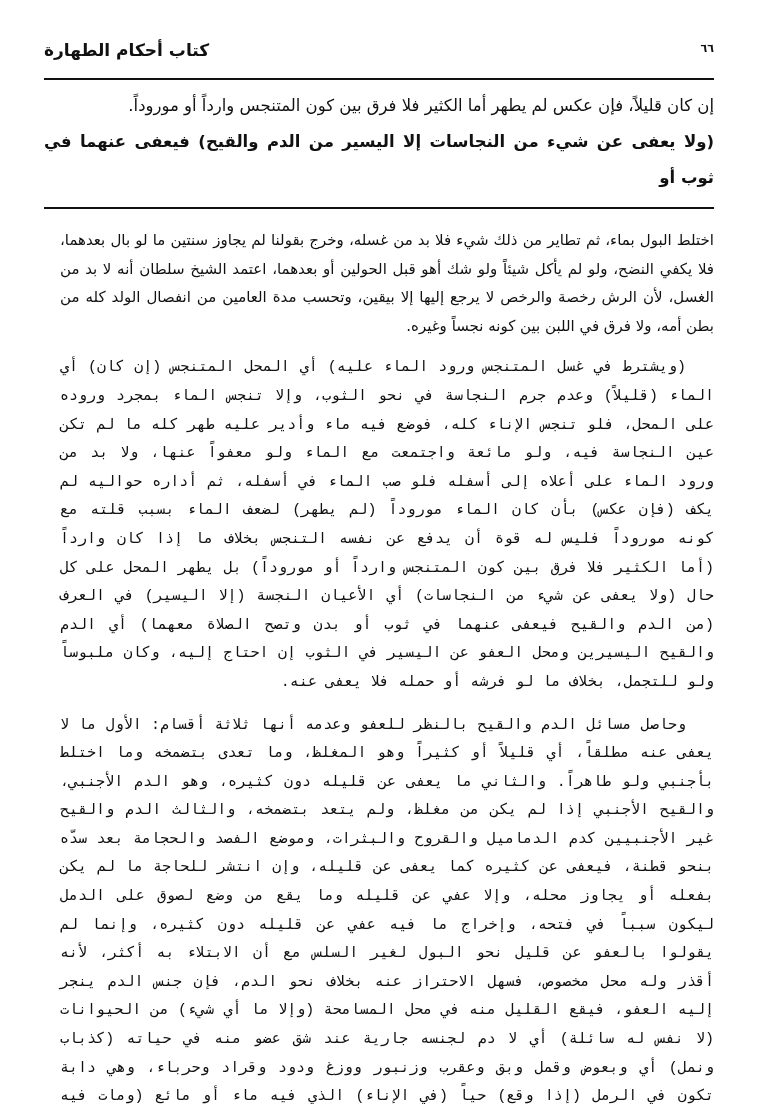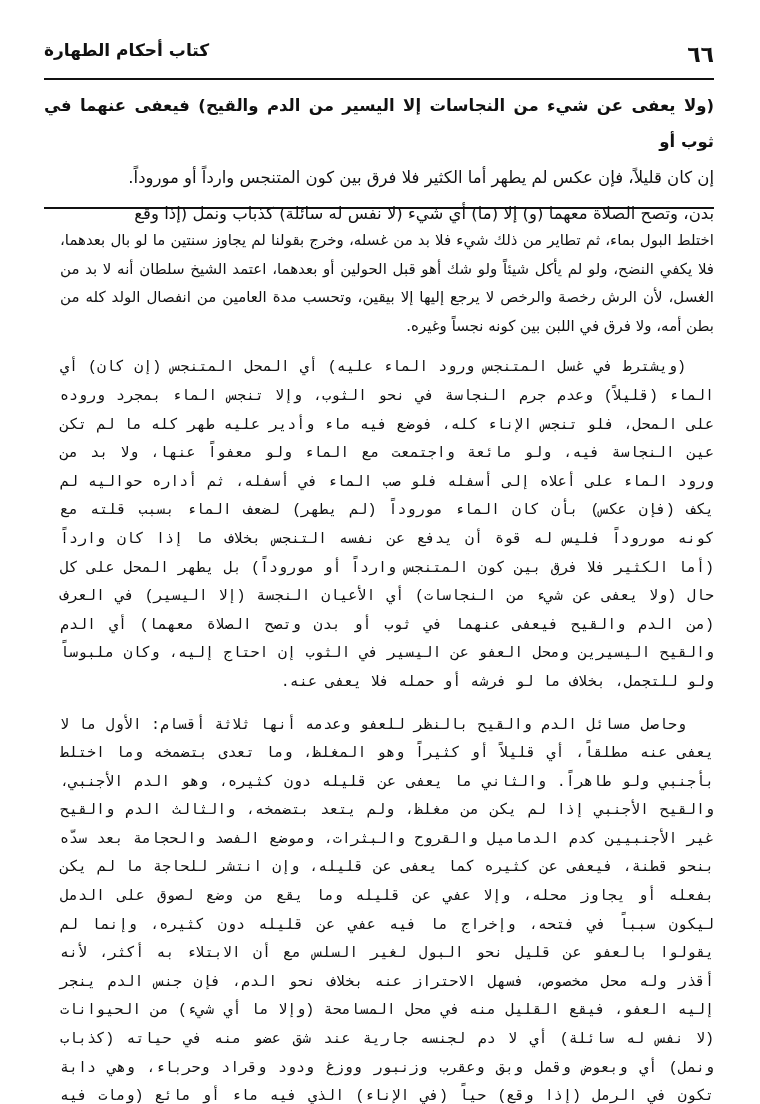--- a/index.html
+++ b/index.html
@@ -1,42 +1,41 @@
 <!DOCTYPE html>
 <html><head>
   <meta charset="utf-8">
   <style>
     html, body { margin: 0; padding: 0; background: #ffffff; }
     body { width: 760px; height: 1104px; position: relative; overflow: hidden; color: #111; }
     .page { position: absolute; left: 44px; width: 670px; top: 0; direction: rtl; font-family: "DejaVu Sans", sans-serif; }
     .header { position: absolute; top: 38px; left: 0; right: 0; height: 36px; }
-    .header .pagenum { position: absolute; right: 0; top: 4px; font-size: 22px; font-weight: bold; }
+    .header .pagenum { position: absolute; right: 0; top: 4px; font-size: 11px; font-weight: bold; }
     .header .title { position: absolute; left: 0; top: 2px; font-size: 17px; font-weight: bold; direction: rtl; text-align: center; }
     .header-rule { position: absolute; top: 78px; left: 0; right: 0; height: 2px; background: #111; }
     .matn { position: absolute; top: 88px; left: 0; right: 0; font-size: 16.5px; line-height: 36px; text-align: justify; text-align-last: right; }
     .matn p { margin: 0; }
     .footnote-rule { position: absolute; top: 207px; left: 0; right: 0; height: 2px; background: #111; }
     .sharh { position: absolute; top: 226px; left: 16px; right: 0; font-size: 15px; line-height: 28.6px; text-align: justify; }
     .sharh p { margin: 0 0 14px 0; text-indent: 0; }
     .sharh p.indent { text-indent: 28px; font-family: Liberation Mono, monospace; }
   </style>
 </head>
 <body>
 
 <div class="page">
   <div class="header">
     <span class="pagenum">٦٦</span>
     <span class="title">كتاب أحكام الطهارة</span>
   </div>
   <div class="header-rule"></div>
 
   <div class="matn">
+    <p>إن كان قليلاً، فإن عكس لم يطهر أما الكثير فلا فرق بين كون المتنجس وارداً أو موروداً.</p>
     <p style="font-weight:bold">(ولا يعفى عن شيء من النجاسات إلا اليسير من الدم والقيح) فيعفى عنهما في ثوب أو</p>
-    <p>إن كان قليلاً، فإن عكس لم يطهر أما الكثير فلا فرق بين كون المتنجس وارداً أو موروداً.</p>
-    <p>بدن، وتصح الصلاة معهما (و) إلا (ما) أي شيء (لا نفس له سائلة) كذباب ونمل (إذا وقع</p>
   </div>
 
   <div class="footnote-rule"></div>
 
   <div class="sharh">
     <p>اختلط البول بماء، ثم تطاير من ذلك شيء فلا بد من غسله، وخرج بقولنا لم يجاوز سنتين ما لو بال بعدهما، فلا يكفي النضح، ولو لم يأكل شيئاً ولو شك أهو قبل الحولين أو بعدهما، اعتمد الشيخ سلطان أنه لا بد من الغسل، لأن الرش رخصة والرخص لا يرجع إليها إلا بيقين، وتحسب مدة العامين من انفصال الولد كله من بطن أمه، ولا فرق في اللبن بين كونه نجساً وغيره.</p>
     <p class="indent">(ويشترط في غسل المتنجس ورود الماء عليه) أي المحل المتنجس (إن كان) أي الماء (قليلاً) وعدم جرم النجاسة في نحو الثوب، وإلا تنجس الماء بمجرد وروده على المحل، فلو تنجس الإناء كله، فوضع فيه ماء وأدير عليه طهر كله ما لم تكن عين النجاسة فيه، ولو مائعة واجتمعت مع الماء ولو معفواً عنها، ولا بد من ورود الماء على أعلاه إلى أسفله فلو صب الماء في أسفله، ثم أداره حواليه لم يكف (فإن عكس) بأن كان الماء موروداً (لم يطهر) لضعف الماء بسبب قلته مع كونه موروداً فليس له قوة أن يدفع عن نفسه التنجس بخلاف ما إذا كان وارداً (أما الكثير فلا فرق بين كون المتنجس وارداً أو موروداً) بل يطهر المحل على كل حال (ولا يعفى عن شيء من النجاسات) أي الأعيان النجسة (إلا اليسير) في العرف (من الدم والقيح فيعفى عنهما في ثوب أو بدن وتصح الصلاة معهما) أي الدم والقيح اليسيرين ومحل العفو عن اليسير في الثوب إن احتاج إليه، وكان ملبوساً ولو للتجمل، بخلاف ما لو فرشه أو حمله فلا يعفى عنه.</p>
     <p class="indent">وحاصل مسائل الدم والقيح بالنظر للعفو وعدمه أنها ثلاثة أقسام: الأول ما لا يعفى عنه مطلقاً، أي قليلاً أو كثيراً وهو المغلظ، وما تعدى بتضمخه وما اختلط بأجنبي ولو طاهراً. والثاني ما يعفى عن قليله دون كثيره، وهو الدم الأجنبي، والقيح الأجنبي إذا لم يكن من مغلظ، ولم يتعد بتضمخه، والثالث الدم والقيح غير الأجنبيين كدم الدماميل والقروح والبثرات، وموضع الفصد والحجامة بعد سدّه بنحو قطنة، فيعفى عن كثيره كما يعفى عن قليله، وإن انتشر للحاجة ما لم يكن بفعله أو يجاوز محله، وإلا عفي عن قليله وما يقع من وضع لصوق على الدمل ليكون سبباً في فتحه، وإخراج ما فيه عفي عن قليله دون كثيره، وإنما لم يقولوا بالعفو عن قليل نحو البول لغير السلس مع أن الابتلاء به أكثر، لأنه أقذر وله محل مخصوص، فسهل الاحتراز عنه بخلاف نحو الدم، فإن جنس الدم ينجر إليه العفو، فيقع القليل منه في محل المسامحة (وإلا ما أي شيء) من الحيوانات (لا نفس له سائلة) أي لا دم لجنسه جارية عند شق عضو منه في حياته (كذباب ونمل) أي وبعوض وقمل وبق وعقرب وزنبور ووزغ ودود وقراد وحرباء، وهي دابة تكون في الرمل (إذا وقع) حياً (في الإناء) الذي فيه ماء أو مائع (ومات فيه فإنه) أي الذي ليس فيه دم سائل (لا ينجسه) أي ما في الإناء بموته فيه لمشقة</p>
   </div>
 </div>

